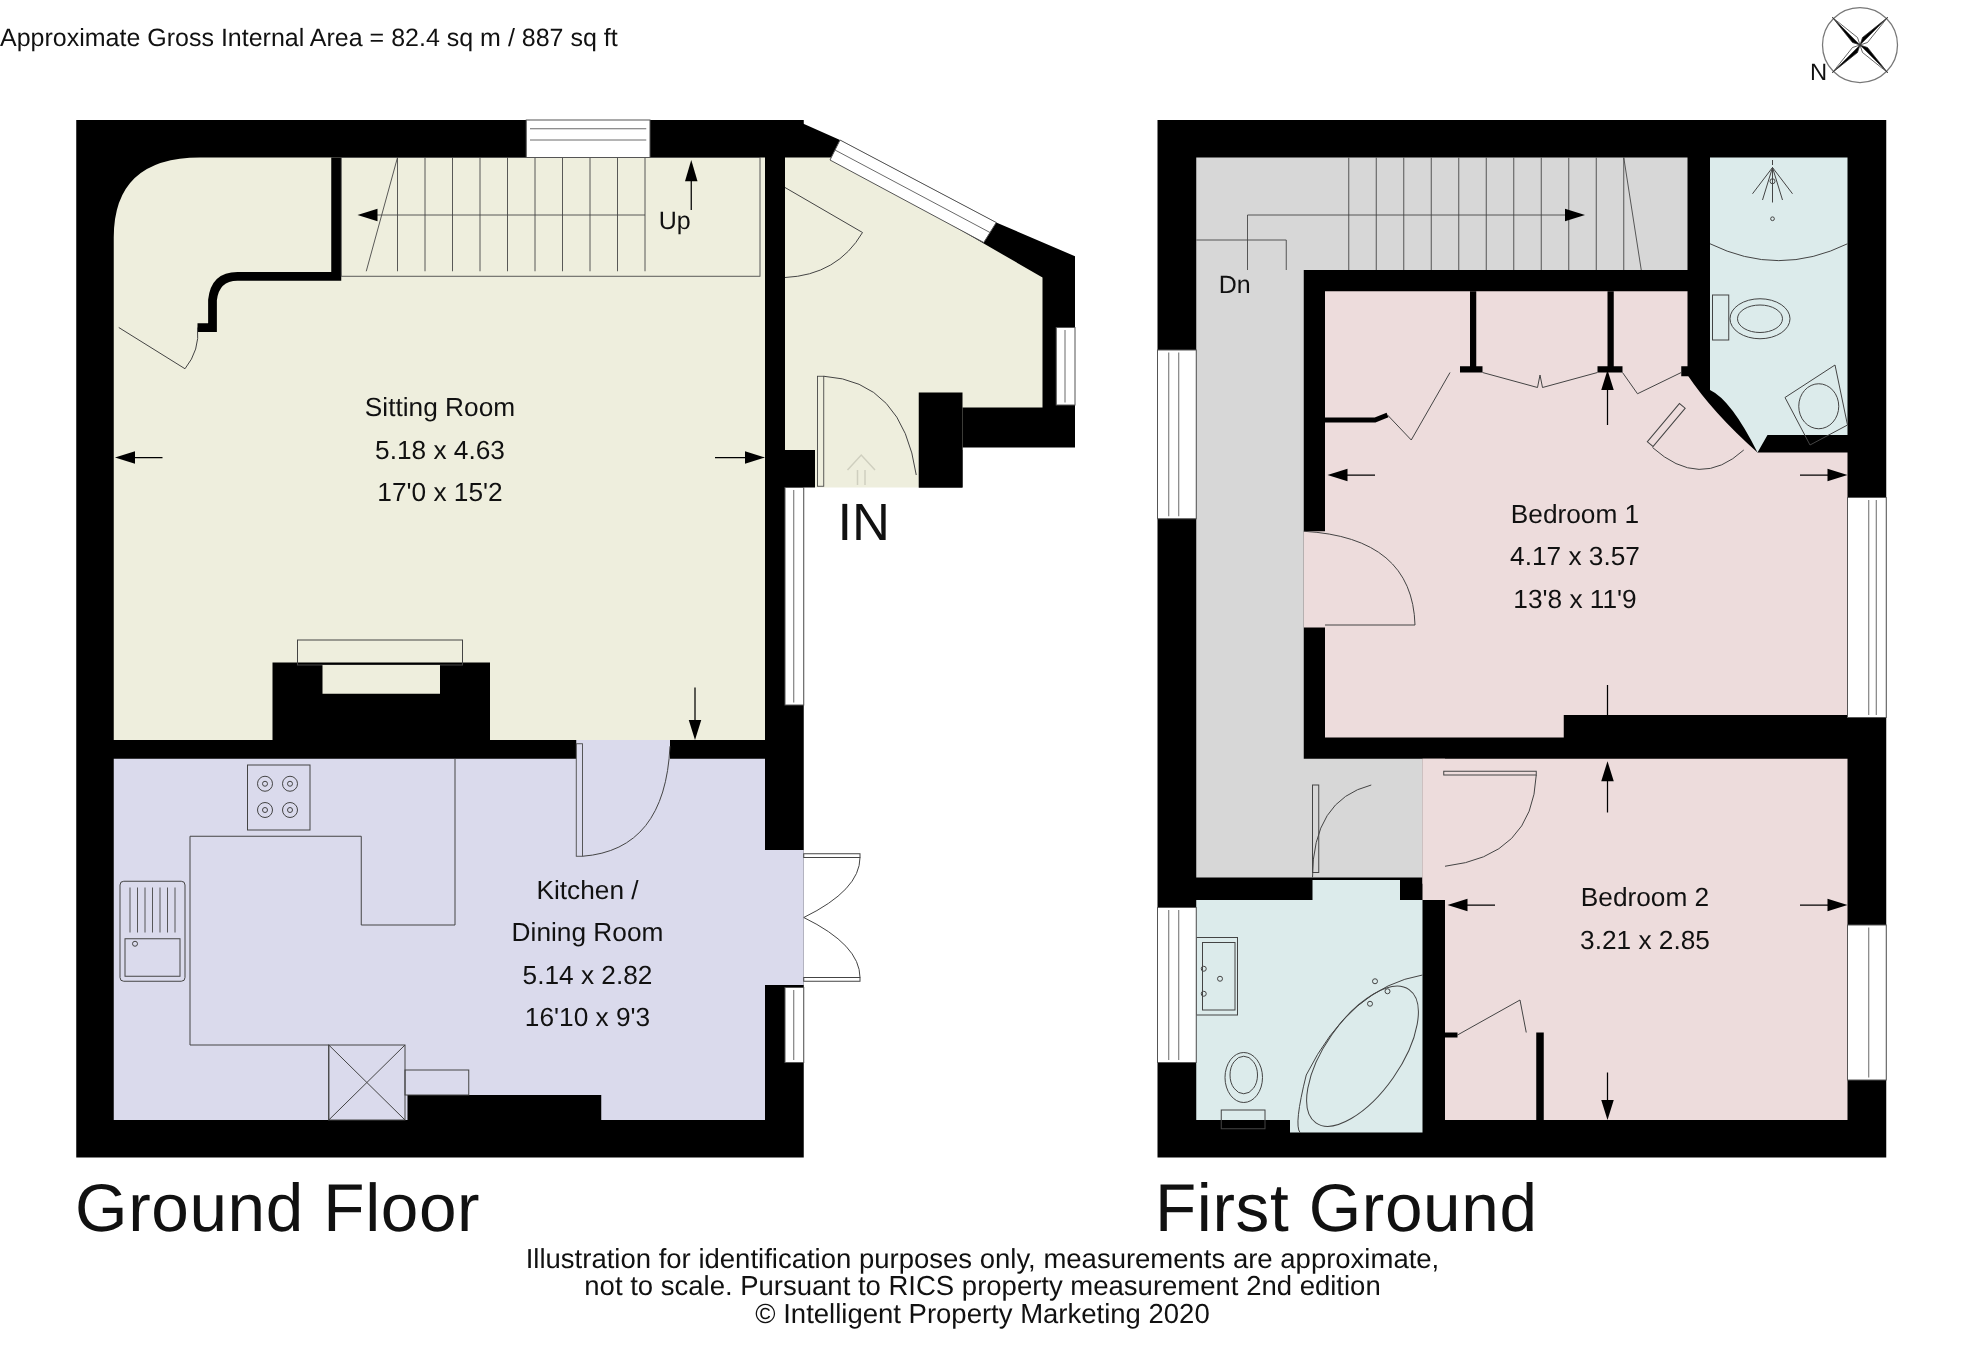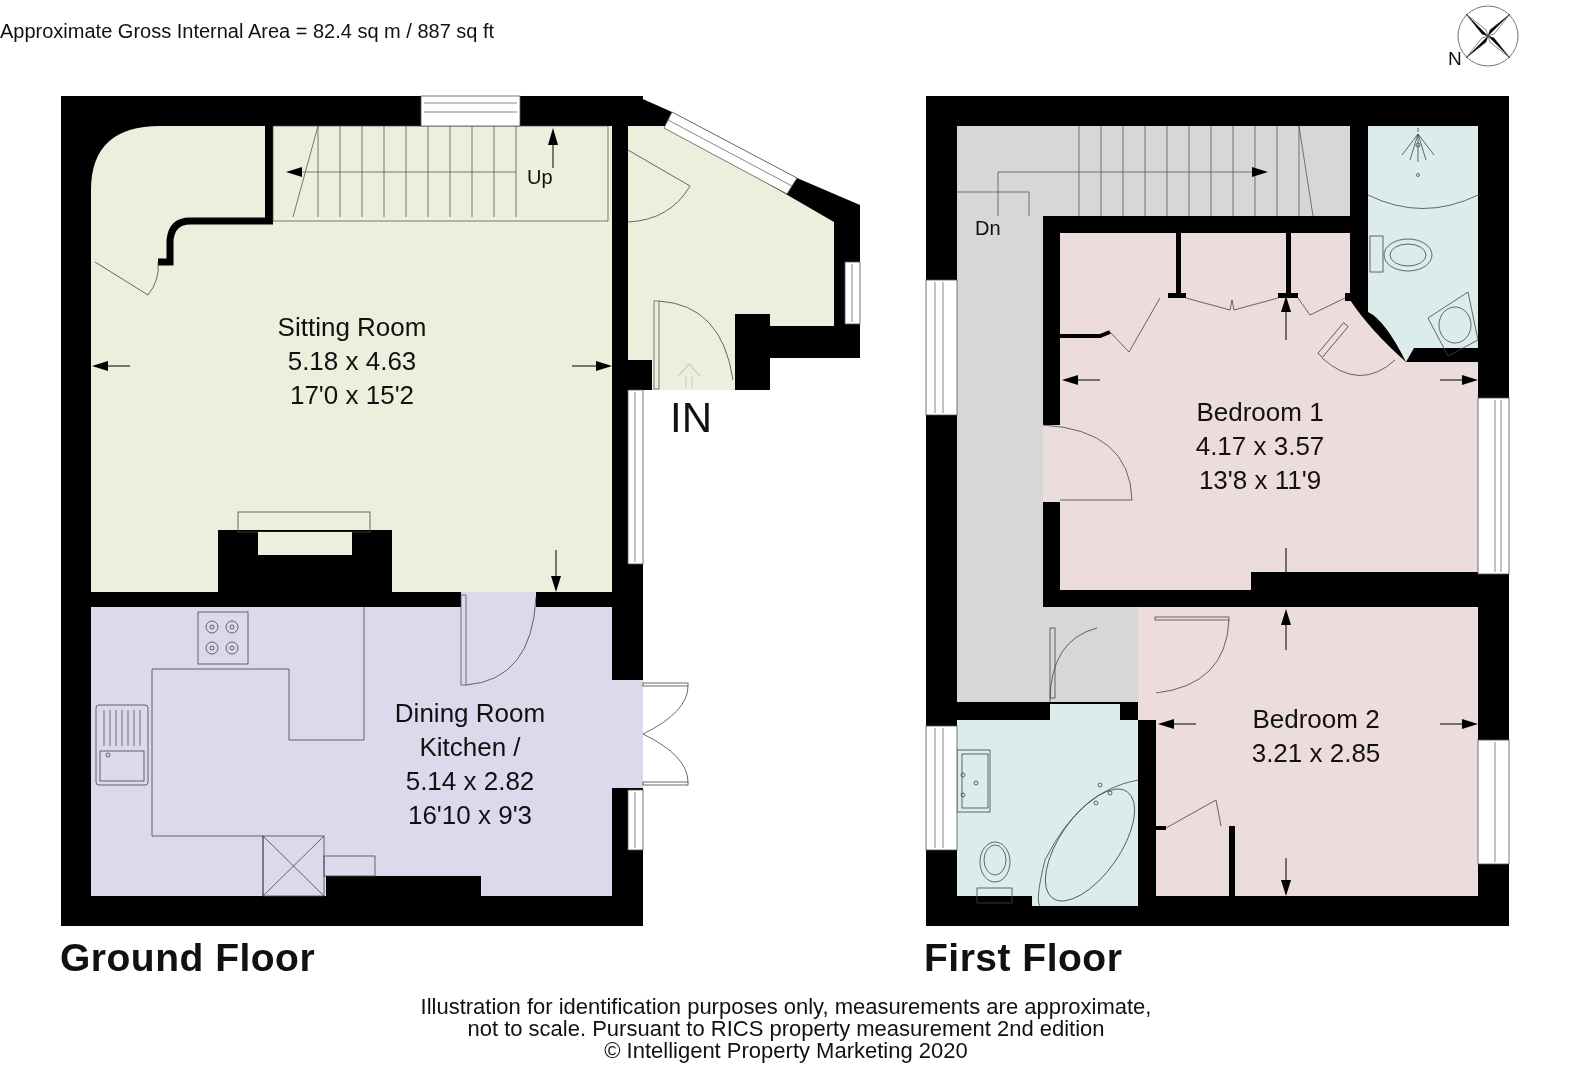--- a/index.html
+++ b/index.html
@@ -1,25 +1,25 @@
 <!DOCTYPE html>
 <html><head>
 <meta charset="utf-8">
 <style>
   html, body { margin: 0; padding: 0; background: #ffffff; }
   body { width: 1572px; height: 1080px; position: relative; overflow: hidden; font-family: "Liberation Sans", sans-serif; color: #111; }
   .area-title { position: absolute; top: 20px; left: 0; width: 1572px; font-size: 20px; letter-spacing: 0; }
   .compass { position: absolute; left: 1452px; top: 0px; width: 72px; height: 72px; }
   .compass-n { position: absolute; left: 1448px; top: 48px; font-size: 19px; }
   .plan { position: absolute; left: 0; top: 0; }
-  .floor-label { position: absolute; top: 936px; font-size: 39px; font-weight: bold; letter-spacing: 0.5px; }
+  .floor-label { position: absolute; top: 936px; font-size: 54px; font-weight: normal; letter-spacing: 0.5px; }
   .floor-ground { left: 60px; }
   .floor-first { left: 924px; }
   .disclaimer { position: absolute; top: 996px; left: 0; width: 1572px; text-align: center; font-size: 22px; line-height: 22px; }
-  .room-label { position: absolute; text-align: center; font-size: 26px; line-height: 34px; }
+  .room-label { position: absolute; text-align: center; font-size: 21px; line-height: 34px; }
   .room-label div { white-space: nowrap; }
   .annot { position: absolute; font-size: 20px; }
   .annot-in { font-size: 42px; }
 </style>
 </head>
 <body>
 
 <div class="area-title">Approximate Gross Internal Area = 82.4 sq m / 887 sq ft</div>
 
 <svg class="compass" viewBox="0 0 72 72">
@@ -302,37 +302,37 @@
 <div class="annot annot-in" style="left:670px; top:394px;">IN</div>
 <div class="annot" style="left:975px; top:217px;">Dn</div>
 
 <div class="room-label" style="left:232px; top:310px; width:240px;">
   <div>Sitting Room</div>
   <div>5.18 x 4.63</div>
   <div>17'0 x 15'2</div>
 </div>
 
 <div class="room-label" style="left:360px; top:696px; width:220px;">
+  <div>Kitchen /</div>
   <div>Dining Room</div>
-  <div>Kitchen /</div>
   <div>5.14 x 2.82</div>
   <div>16'10 x 9'3</div>
 </div>
 
 <div class="room-label" style="left:1160px; top:395px; width:200px;">
   <div>Bedroom 1</div>
   <div>4.17 x 3.57</div>
   <div>13'8 x 11'9</div>
 </div>
 
 <div class="room-label" style="left:1216px; top:702px; width:200px;">
   <div>Bedroom 2</div>
   <div>3.21 x 2.85</div>
 </div>
 
 <div class="floor-label floor-ground">Ground Floor</div>
-<div class="floor-label floor-first">First Floor</div>
+<div class="floor-label floor-first">First Ground</div>
 
 <div class="disclaimer">
   <div>Illustration for identification purposes only, measurements are approximate,</div>
   <div>not to scale. Pursuant to RICS property measurement 2nd edition</div>
   <div>© Intelligent Property Marketing 2020</div>
 </div>
 
 </body></html>

